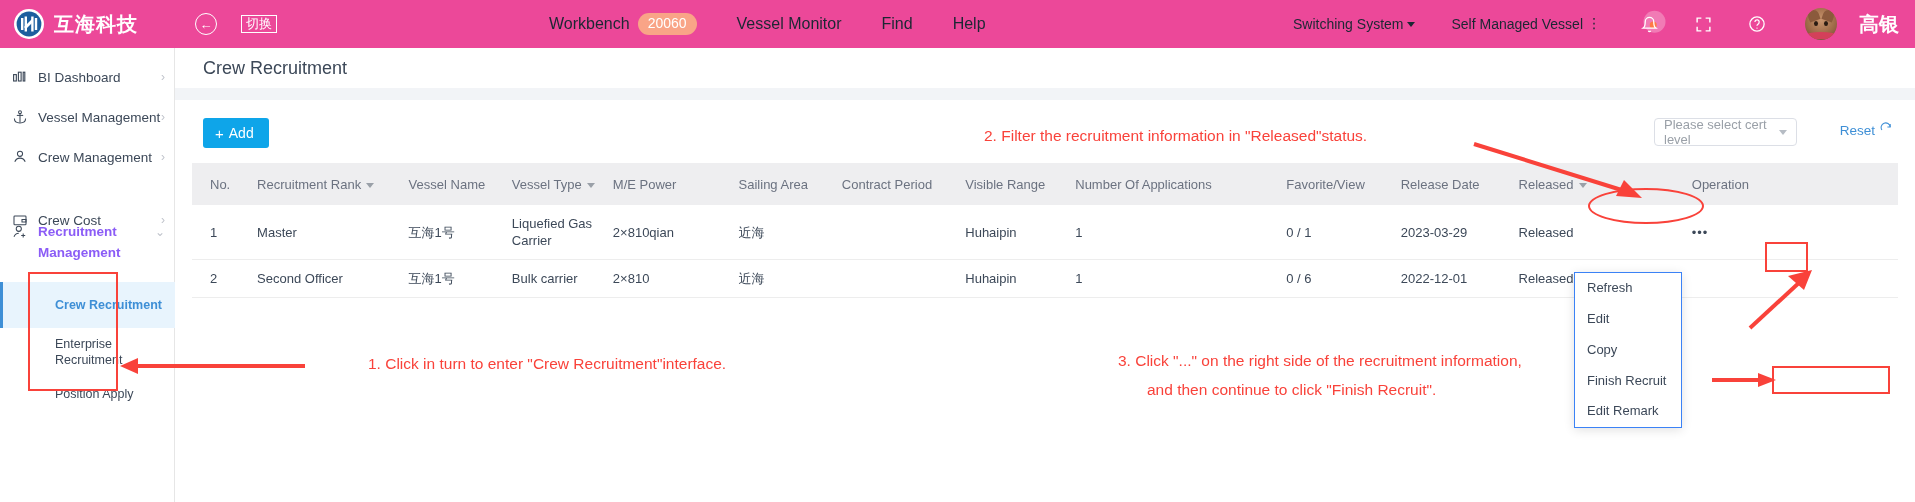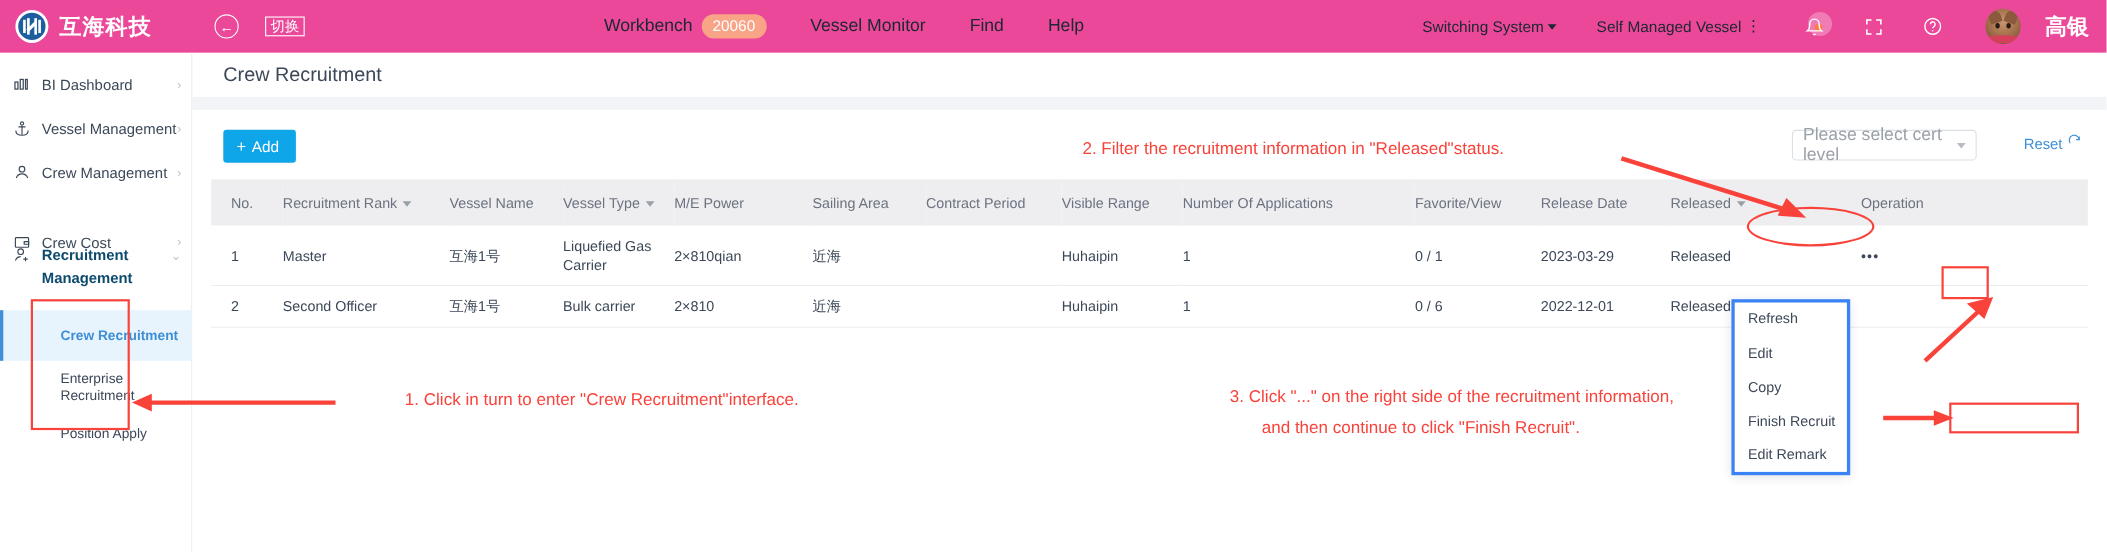--- a/index.html
+++ b/index.html
@@ -138,24 +138,24 @@
     background: #0ea5e9; color: #fff; border: none;
     border-radius: 3px; font-size: 14px;
     padding: 7px 15px 7px 12px;
     display: flex; align-items: center; gap: 5px;
     font-family: "Liberation Sans", sans-serif; cursor: pointer;
   }
   .plus { font-size: 15px; line-height: 1; }
 
   .cert-select {
     position: absolute; right: 118px; top: 18px;
-    width: 168px; height: 28px;
+    width: 143px; height: 28px;
     border: 1px solid #dcdfe6; border-radius: 4px;
     display: flex; align-items: center; justify-content: flex-start;
-    padding: 0 9px; font-size: 16px; color: #9aa0a8; background:#fff;
+    padding: 0 9px; font-size: 13px; color: #9aa0a8; background:#fff;
   }
   .sel-caret { width:0;height:0;border-left:4px solid transparent;border-right:4px solid transparent;border-top:5px solid #b6bcc4;}
   .reset-link {
     position: absolute; right: 22px; top: 22px;
     font-size: 13.5px; color: #3e8fd6;
     display:flex; align-items:center; gap:4px;
   }
 
   
   table.grid { position:absolute; left: 17px; top: 63px; width: 1706px; border-collapse: collapse; table-layout: fixed; }
@@ -171,21 +171,21 @@
   }
   .lnk { color: #4a8fd1; }
   .cn { color: #5b6b7b; }
   .hdr-caret { display:inline-block; width:0;height:0;margin-left:5px;
     border-left:4px solid transparent;border-right:4px solid transparent;border-top:5px solid #9aa0a8; vertical-align:middle;}
   .dots-cell { color:#29a5e3; font-size:20px; letter-spacing:1px; line-height:.4; }
 
   
   .menu {
     position: absolute; left: 1574px; top: 272px;
-    width: 108px; background:#fff; border:3px solid #3b82f6;
+    width: 108px; background:#fff; border:1px solid #3b82f6;
     box-shadow: 0 2px 10px rgba(0,0,0,.12); z-index: 40;
   }
   .menu-item { font-size: 13px; color:#3c4858; padding: 6px 0 6px 12px; line-height:1.45; }
 
   
   .ann { position:absolute; color:#f9423a; font-size:15.5px; z-index:60; white-space:nowrap; }
   .red-rect { position:absolute; border:2.5px solid #f9423a; z-index:55; pointer-events:none; }
   .red-ell { position:absolute; border:2.5px solid #f9423a; border-radius:50%; z-index:55;}
   svg.arrow { position:absolute; z-index:58; overflow:visible; }
 </style>
@@ -318,21 +318,21 @@
   </div>
 
   <div class="side-item" style="top:172px; height:46px; align-items:flex-start; padding-top:2px;">
     <span class="side-ico" style="padding-top:2px;">
       <svg width="16" height="16" viewBox="0 0 20 20" fill="none" stroke="#3c4858" stroke-width="1.3">
         <circle cx="8.5" cy="6" r="3.2"></circle>
           <path d="M2.5 16c1.2-3.2 3.6-4.4 6-4.4"></path>
           <path d="M14 12v5M11.5 14.5h5"></path>
       </svg>
     </span>
-    <span class="side-lbl" style="color:#0c4a6e; font-weight:bold; line-height:1.55;">Recruitment Management</span>
+    <span class="side-lbl" style="color:#8b5cf6; font-weight:bold; line-height:1.55;">Recruitment Management</span>
     <span class="side-chev" style="padding-top:3px;">⌄</span>
   </div>
 
   <div class="sub-item sub-active" style="top:234px; height:46px; display:flex; align-items:center;">
     <span class="sub-active-bar"></span>
     <span>Crew Recruitment</span>
   </div>
   <div class="sub-item" style="top:288px; height:34px;">
     <span>Enterprise Recruitment</span>
   </div>

